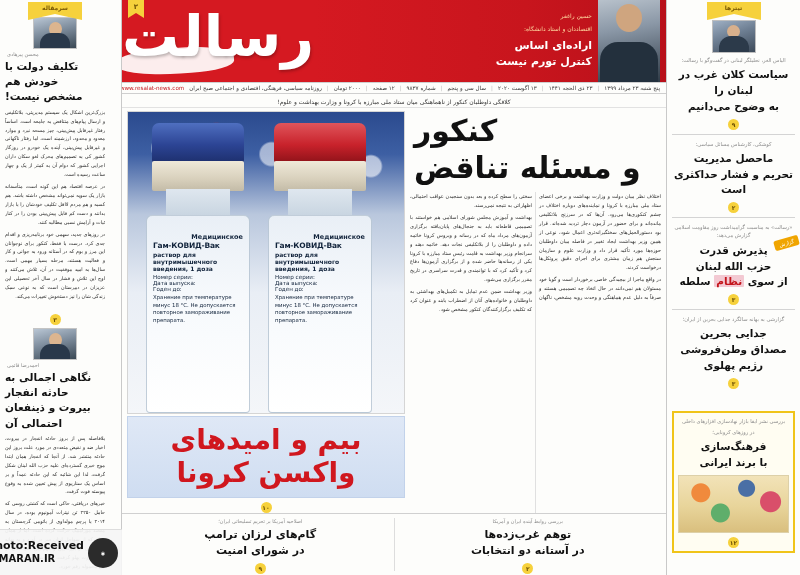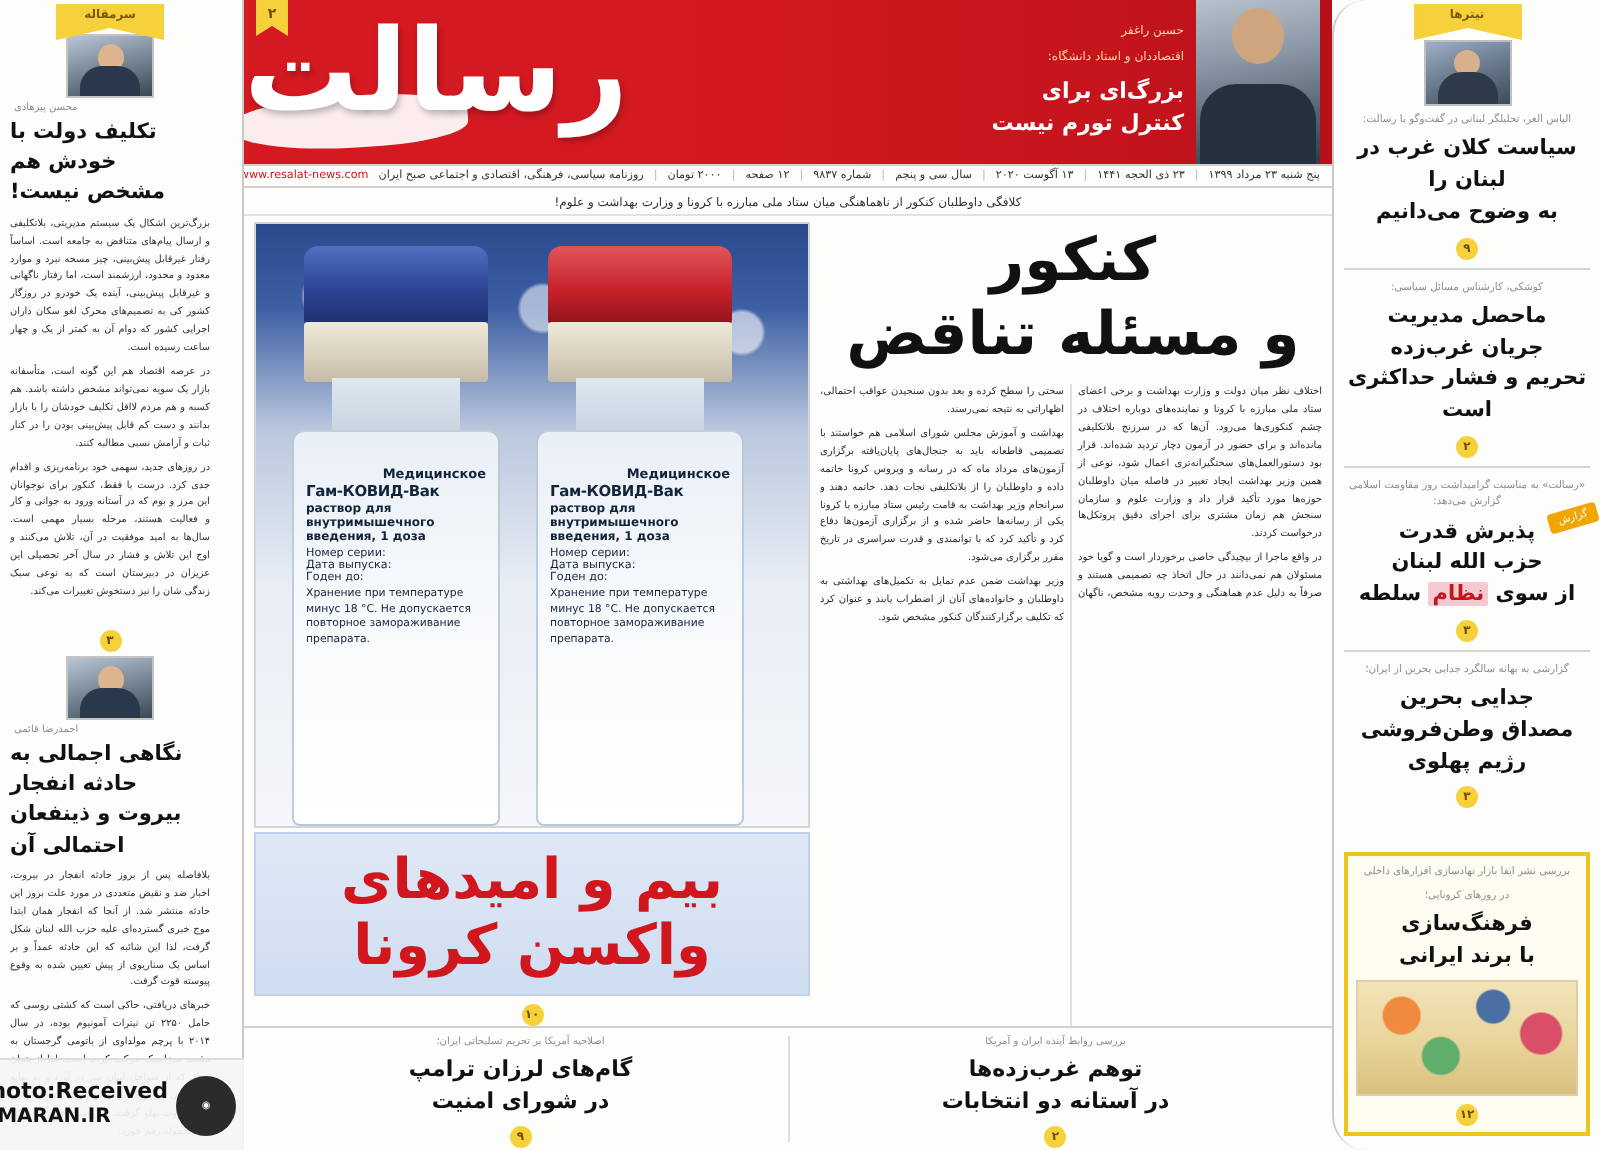--- a/index.html
+++ b/index.html
@@ -22,21 +22,20 @@
   
   .right-rail {
     width: 134px;
     flex: 0 0 134px;
     background: #fdfdfb;
     border-left: 1px solid #c9c9c9;
     padding: 2px 5px 0 5px;
     position: relative;
     display: flex;
     flex-direction: column;
-    border-radius: 17px;
   }
   .ribbon {
     position: relative;
     width: 54px;
     margin: 0 auto 3px auto;
     background: #f6d13c;
     color: #7a5a05;
     font-size: 6px;
     font-weight: bold;
     text-align: center;
@@ -209,21 +208,21 @@
     padding: 3px 5px 0 5px;
     gap: 5px;
   }
 
   
   .txt-col {
     flex: 1 1 0; min-width: 0;
     display: flex; flex-direction: column;
   }
   .main-head {
-    text-align: center;
+    text-align: left;
     font-size: 30px; font-weight: bold;
     line-height: 1.22; color: #111;
     padding: 2px 2px 6px 4px;
     direction: rtl;
   }
   .twocol {
     flex: 1 1 auto;
     column-count: 2; column-gap: 7px; column-rule: 1px solid #e0e0e0;
     font-size: 5px; line-height: 1.78; color: #2a2a2a;
     text-align: justify; overflow: hidden;
@@ -398,21 +397,20 @@
         <div>به وضوح می‌دانیم</div>
       </div>
       <div class="pagebadge">۹</div>
     </div>
     <div class="rail-rule"></div>
 
     <div class="rail-item">
       <div class="kicker">کوشکی، کارشناس مسائل سیاسی:</div>
       <div class="rail-head">
         <div>ماحصل مدیریت</div>
-        <div>جریان غرب‌زده</div>
         <div>تحریم و فشار حداکثری است</div>
       </div>
       <div class="pagebadge">۲</div>
     </div>
     <div class="rail-rule"></div>
 
     <div class="rail-item" style="position:relative">
       <div class="mini-badge">گزارش</div>
       <div class="kicker">«رسالت» به مناسبت گرامیداشت روز مقاومت اسلامی گزارش می‌دهد:</div>
       <div class="rail-head">
@@ -450,21 +448,21 @@
 
   <main class="center">
 
     <header class="masthead">
       <div class="corner-page">۲</div>
       <div class="ad-zone">
         <div class="ad-photo"></div>
         <div class="ad-text">
           <div class="ad-kicker">حسین راغفر</div>
           <div class="ad-kicker">اقتصاددان و استاد دانشگاه:</div>
-          <div class="ad-title">بزرگ‌ای برای</div>
+          <div class="ad-title">اراده‌ای اساس</div>
           <div class="ad-title">کنترل تورم نیست</div>
         </div>
       </div>
       <div class="logo-zone">
         <div class="logo-swoosh"></div>
         <div class="logo-word">رسالت</div>
       </div>
     </header>
 
     <div class="dateline">

